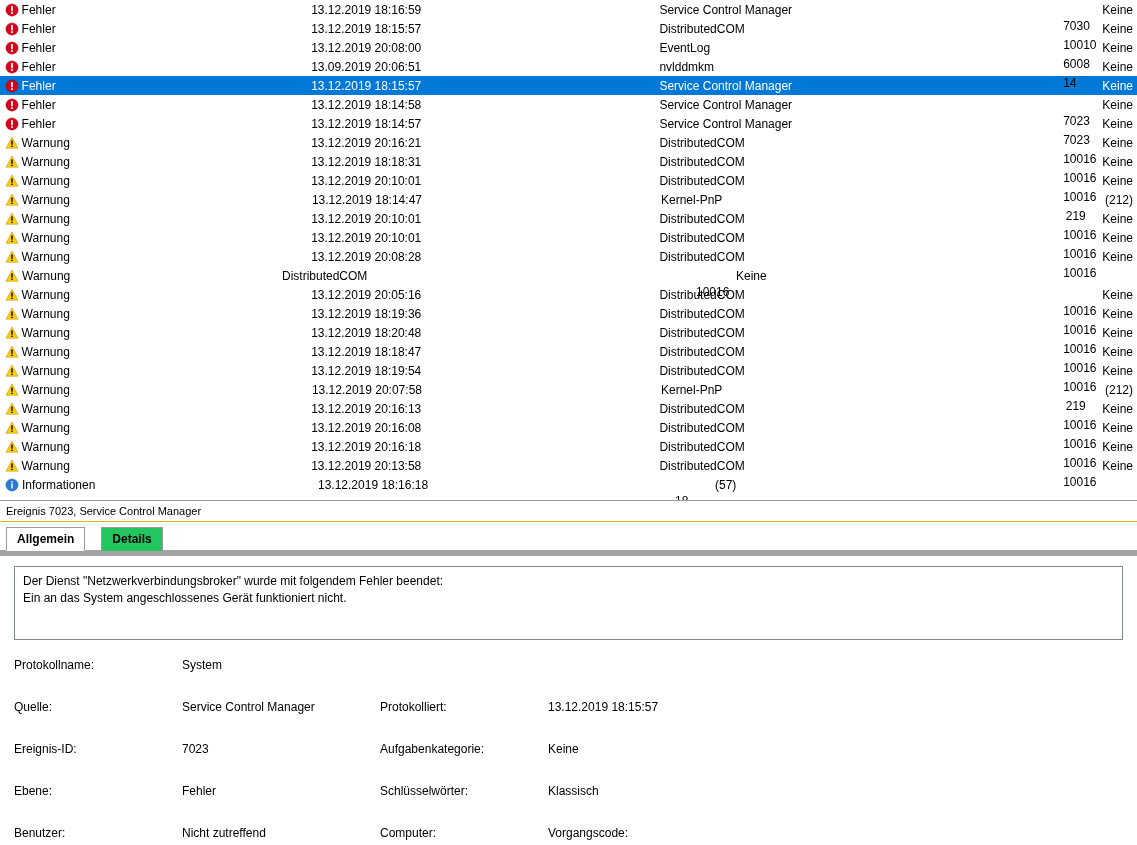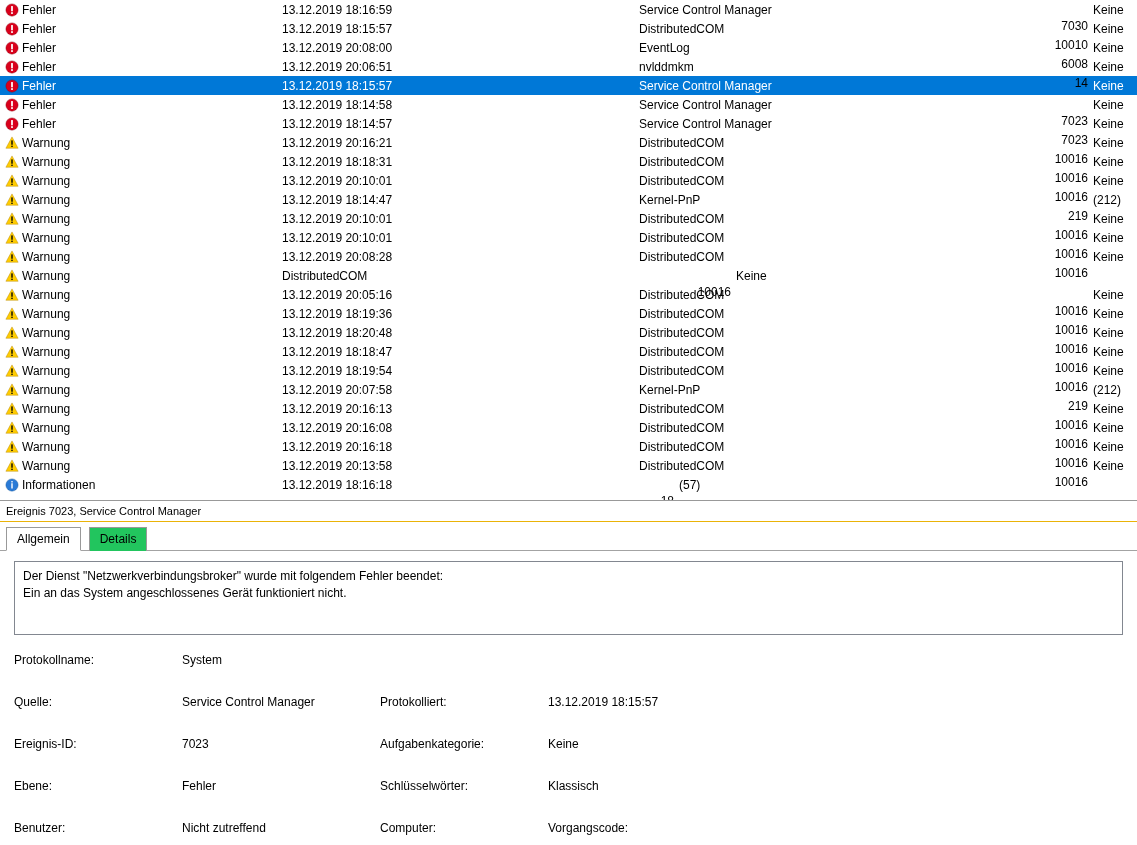--- a/index.html
+++ b/index.html
@@ -33,48 +33,49 @@
     display: flex;
     align-items: center;
     justify-content: center;
   }
   .cell-level {
     width: 260px;
     padding-left: 2px;
   }
   .cell-date {
     width: 357px;
+    margin-left: 36px;
   }
   .cell-source {
     width: 414px;
   }
   .cell-id {
     width: 35px;
-    text-align: right;
     padding-right: 5px;
     margin-top: 32px;
   }
   .cell-task {
     flex: 1;
   }
   svg.lvl-icon {
     width: 14px;
     height: 14px;
     display: block;
   }
   .detail-header {
     padding: 4px 6px;
     font-size: 11px;
     border-bottom: 1px solid #eab308;
   }
   .tabs {
     display: flex;
     padding: 4px 6px 0 6px;
-    border-bottom: 1px solid #a3a3a3;
-    gap: 8px;
+    border-bottom: 6px solid #a3a3a3;
+    gap: 16px;
+    font-weight: bold;
   }
   .tab {
     padding: 4px 10px;
     border: 1px solid #999;
     border-bottom: none;
     background: #22c55e;
     font-size: 12px;
     position: relative;
     top: 1px;
     cursor: default;
@@ -163,21 +164,21 @@
     </div>
     <div class="event-row">
       <span class="cell-icon">
         <svg class="lvl-icon" viewBox="0 0 16 16">
           <circle cx="8" cy="8" r="7" fill="#d9001b" stroke="#8a0010" stroke-width="0.5"></circle>
           <rect x="7" y="3.5" width="2" height="6" fill="#fff"></rect>
           <rect x="7" y="10.5" width="2" height="2" fill="#fff"></rect>
         </svg>
       </span>
       <span class="cell-level">Fehler</span>
-      <span class="cell-date">13.12.2019 20:06:51</span>
+      <span class="cell-date">13.09.2019 20:06:51</span>
       <span class="cell-source">nvlddmkm</span>
       <span class="cell-id">14</span>
       <span class="cell-task">Keine</span>
     </div>
     <div class="event-row selected">
       <span class="cell-icon">
         <svg class="lvl-icon" viewBox="0 0 16 16">
           <circle cx="8" cy="8" r="7" fill="#d9001b" stroke="#8a0010" stroke-width="0.5"></circle>
           <rect x="7" y="3.5" width="2" height="6" fill="#fff"></rect>
           <rect x="7" y="10.5" width="2" height="2" fill="#fff"></rect>

